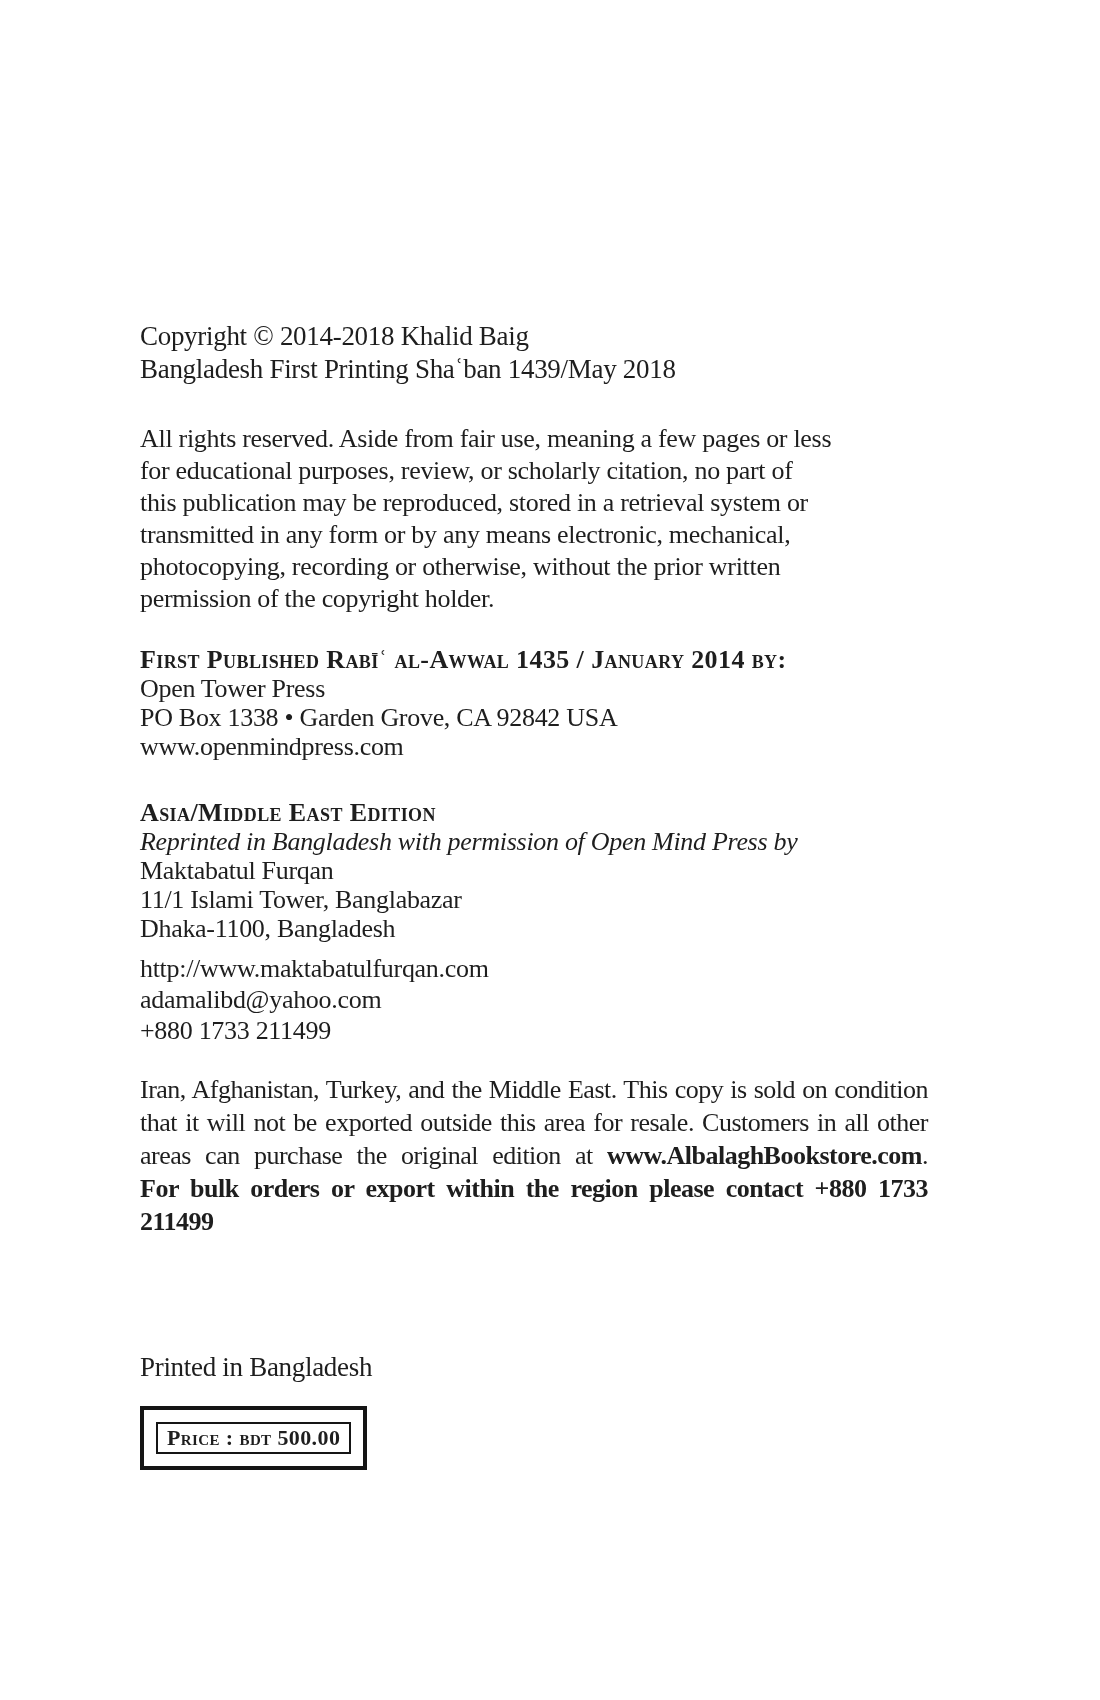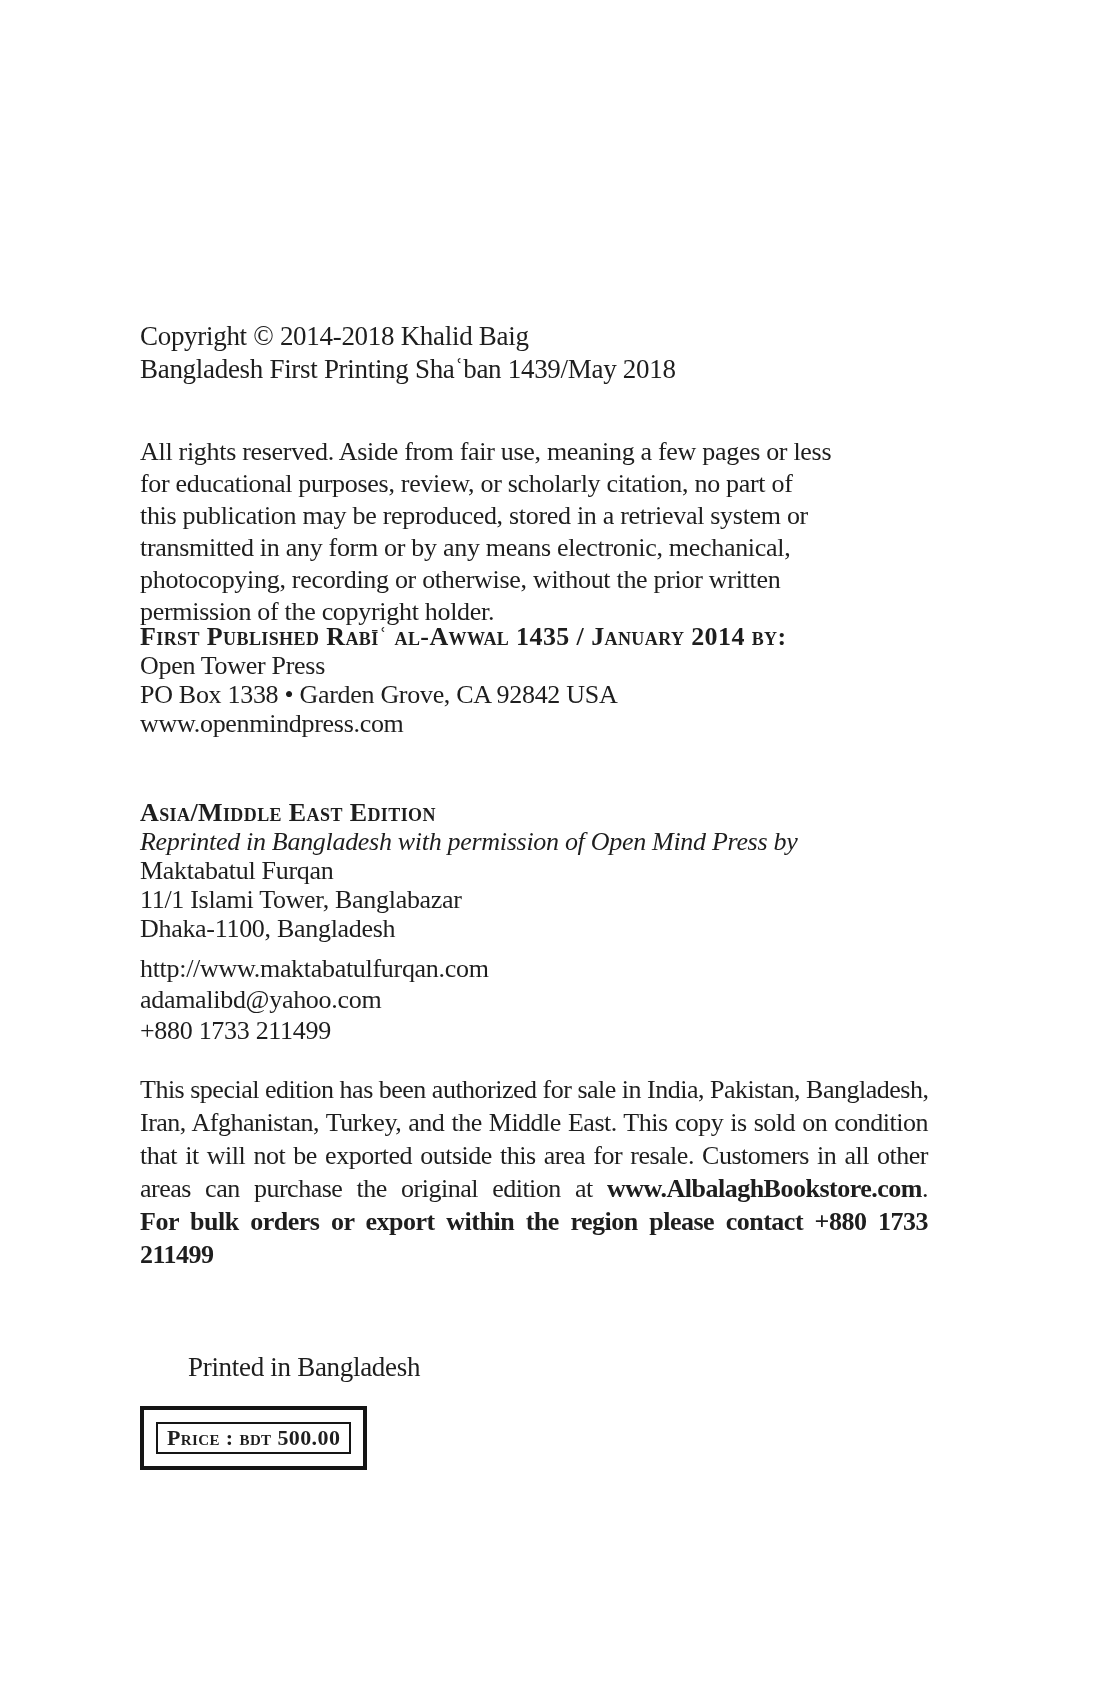--- a/index.html
+++ b/index.html
@@ -33,21 +33,21 @@
   .auth-row { height: 33px; }
   .auth-line {
     display: inline-block;
     white-space: nowrap;
     font-size: 26px;
     line-height: 33px;
     letter-spacing: -0.5px;
   }
   .bold { font-weight: 700; }
   .isbn-line { font-variant: small-caps; font-size: 27px; letter-spacing: 0.2px; }
-  .printed-line { font-size: 27px; margin-left: 48px; }
+  .printed-line { font-size: 27px; }
   .price-box {
     position: absolute;
     top: 1406px;
     left: 140px;
     display: inline-block;
     border: 4px solid #151515;
     padding: 12px;
     background: #ffffff;
   }
   .price-inner {
@@ -64,30 +64,30 @@
 </head>
 <body>
 
 <div class="page">
 
   <section class="block copyright-block" style="top:320px">
     <div class="line">Copyright © 2014-2018 Khalid Baig</div>
     <div class="line">Bangladesh First Printing Shaʿban 1439/May 2018</div>
   </section>
 
-  <section class="block rights-block" style="top:436px">
+  <section class="block rights-block" style="top:423px">
     <div class="line">All rights reserved. Aside from fair use, meaning a few pages or less</div>
     <div class="line">for educational purposes, review, or scholarly citation, no part of</div>
     <div class="line">this publication may be reproduced, stored in a retrieval system or</div>
     <div class="line">transmitted in any form or by any means electronic, mechanical,</div>
     <div class="line">photocopying, recording or otherwise, without the prior written</div>
     <div class="line">permission of the copyright holder.</div>
   </section>
 
-  <section class="block fp-block" style="top:622px">
+  <section class="block fp-block" style="top:645px">
     <div class="line sc-heading">First Published Rabīʿ al-Awwal 1435 / January 2014 by:</div>
     <div class="line">Open Tower Press</div>
     <div class="line">PO Box 1338 • Garden Grove, CA 92842 USA</div>
     <div class="line">www.openmindpress.com</div>
   </section>
 
   <section class="block asia-block" style="top:798px">
     <div class="line sc-heading">Asia/Middle East Edition</div>
     <div class="line italic">Reprinted in Bangladesh with permission of Open Mind Press by</div>
     <div class="line">Maktabatul Furqan</div>
@@ -95,23 +95,20 @@
     <div class="line">Dhaka-1100, Bangladesh</div>
   </section>
 
   <section class="block contact-block" style="top:953px">
     <div class="line">http://www.maktabatulfurqan.com</div>
     <div class="line">adamalibd@yahoo.com</div>
     <div class="line">+880 1733 211499</div>
   </section>
 
   <section class="block auth-block" style="top:1073px">
-    <div class="auth-row">
-      <span class="auth-line">This special edition has been authorized for sale in India, Pakistan, Bangladesh,</span>
-    </div>
     <div class="auth-row">
       <span class="auth-line" style="word-spacing: 1.09375px;">Iran, Afghanistan, Turkey, and the Middle East. This copy is sold on condition</span>
     </div>
     <div class="auth-row">
       <span class="auth-line" style="word-spacing: 2.18862px;">that it will not be exported outside this area for resale. Customers in all other</span>
     </div>
     <div class="auth-row">
       <span class="auth-line" style="word-spacing: 8.22545px;"><span>areas can purchase the original edition at </span><span class="bold">www.AlbalaghBookstore.com</span><span>.</span></span>
     </div>
     <div class="auth-row">

